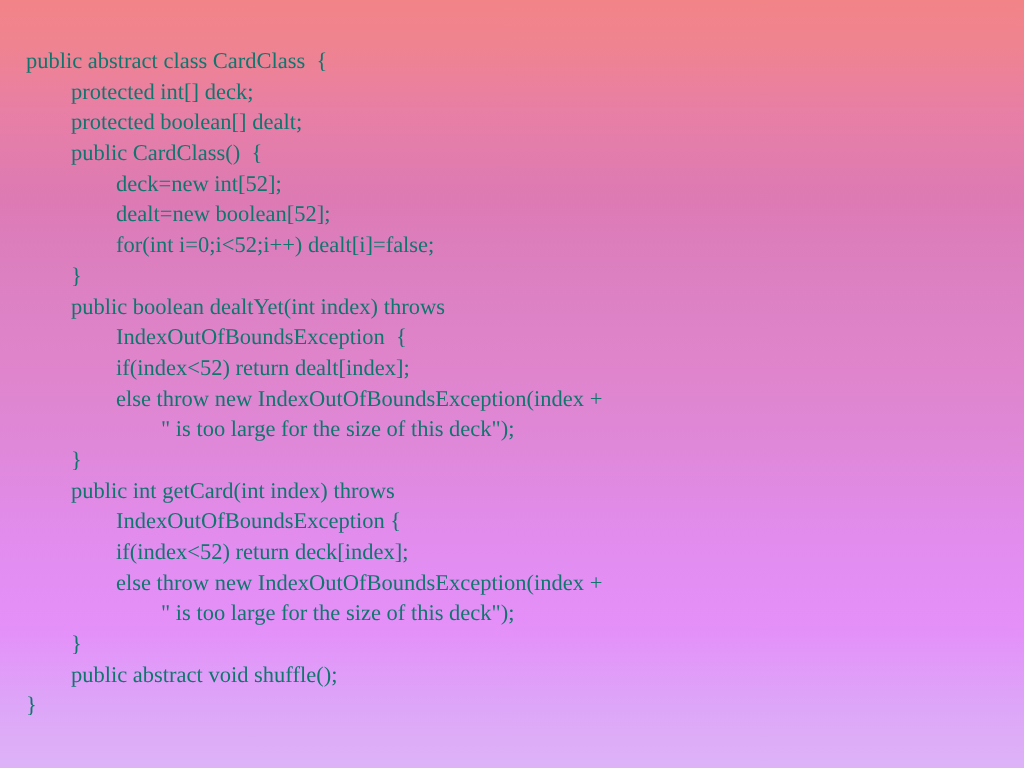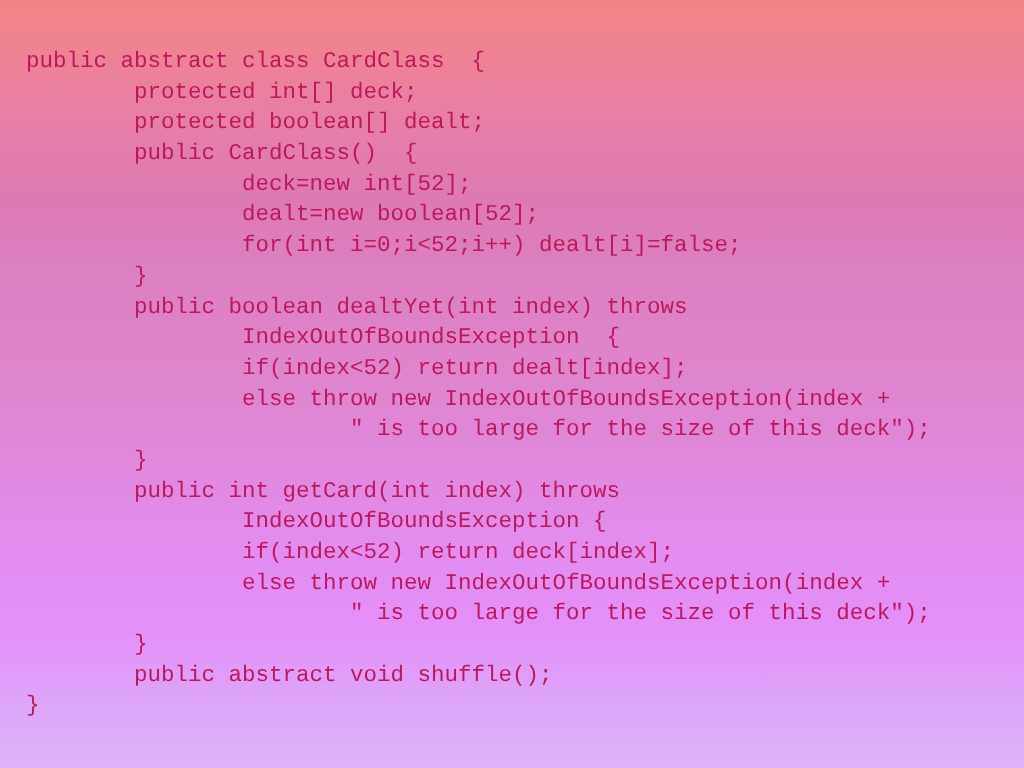--- a/index.html
+++ b/index.html
@@ -44,24 +44,24 @@
     line-height: 30.7px;
     color: #171417;
     white-space: pre;
     letter-spacing: 0;
     text-rendering: geometricPrecision;
   }
   .code-line {
     display: block;
     height: 30.7px;
     white-space: pre;
-    font-family: Liberation Mono, monospace;
+    font-family: Liberation Serif, serif;
     font-size: 22.5px;
     line-height: 30.7px;
-    color: #be185d;
+    color: #0f766e;
   }
 </style>
 </head>
 <body>
 
 <div id="slide">
   <pre id="code-block" style="color: rgb(23, 20, 23);"><span class="code-line">public abstract class CardClass  {</span><span class="code-line">        protected int[] deck;</span><span class="code-line">        protected boolean[] dealt;</span><span class="code-line">        public CardClass()  {</span><span class="code-line">                deck=new int[52];</span><span class="code-line">                dealt=new boolean[52];</span><span class="code-line">                for(int i=0;i&lt;52;i++) dealt[i]=false;</span><span class="code-line">        }</span><span class="code-line">        public boolean dealtYet(int index) throws</span><span class="code-line">                IndexOutOfBoundsException  {</span><span class="code-line">                if(index&lt;52) return dealt[index];</span><span class="code-line">                else throw new IndexOutOfBoundsException(index +</span><span class="code-line">                        " is too large for the size of this deck");</span><span class="code-line">        }</span><span class="code-line">        public int getCard(int index) throws</span><span class="code-line">                IndexOutOfBoundsException {</span><span class="code-line">                if(index&lt;52) return deck[index];</span><span class="code-line">                else throw new IndexOutOfBoundsException(index +</span><span class="code-line">                        " is too large for the size of this deck");</span><span class="code-line">        }</span><span class="code-line">        public abstract void shuffle();</span><span class="code-line">}</span></pre>
 </div>
 
 </body></html>

